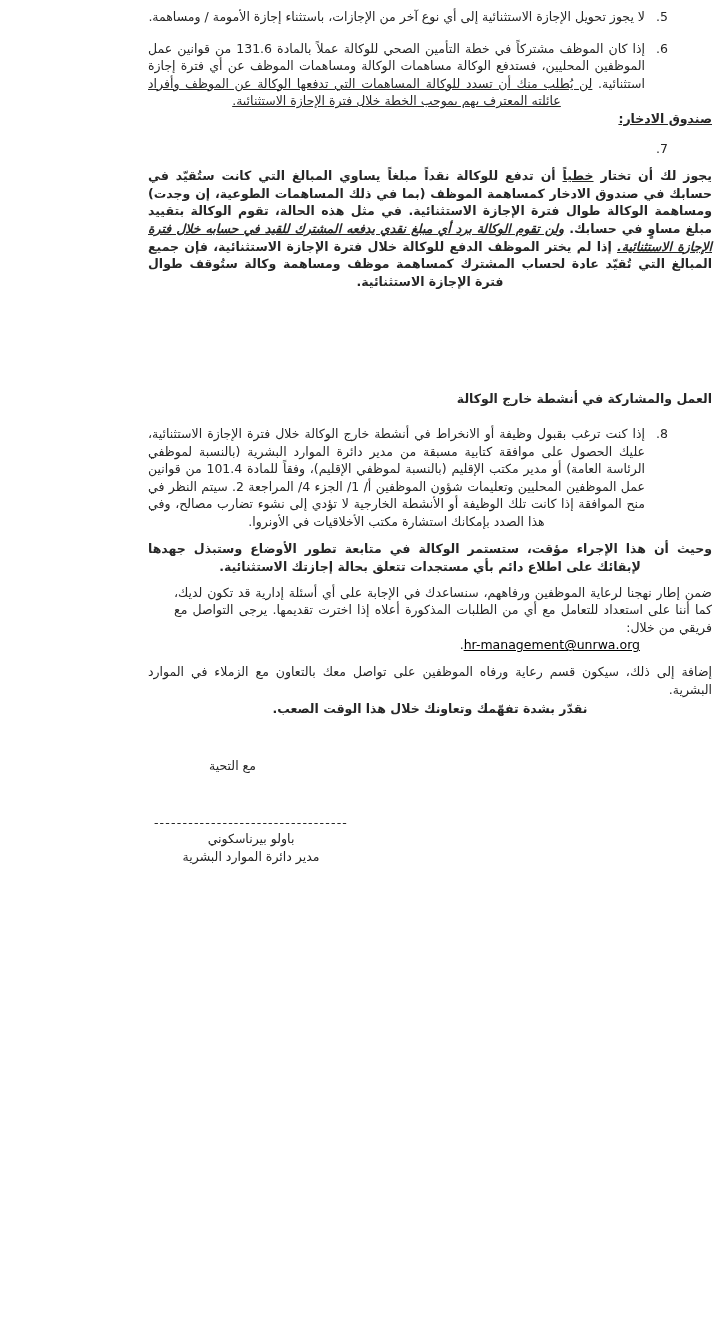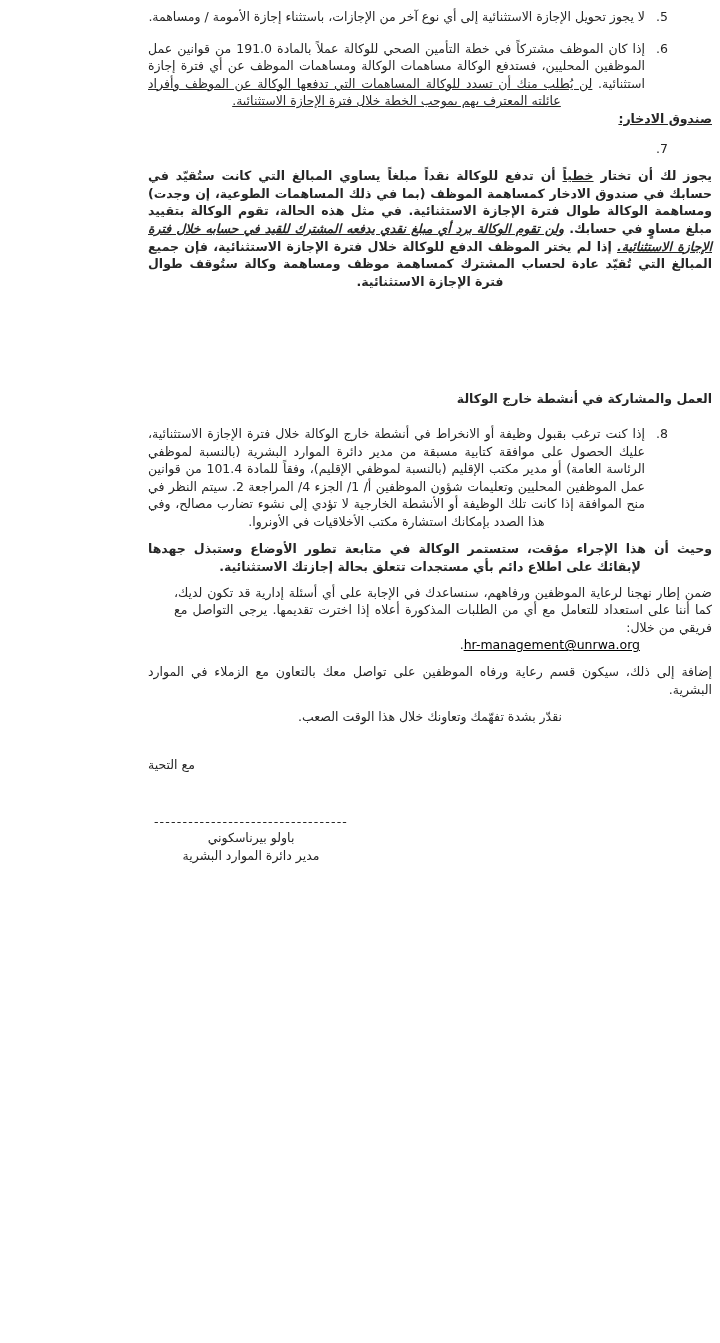--- a/index.html
+++ b/index.html
@@ -60,25 +60,26 @@
     text-align:right;
     padding-right:72px;
   }
   .email-link{
     color:#000000;
     text-decoration:underline;
     cursor:pointer;
   }
   .center-line{
     text-align-last:center;
-    margin-top:10px;
+    margin-top:2px;
+    font-weight:bold;
   }
   .salutation{
-    margin-top:30px;
-    text-align:left;
+    margin-top:39px;
+    text-align:center;
     padding-right:395px;
     white-space:nowrap;
   }
   .signature{
     margin-top:42px;
     width:206px;
     margin-right:auto;
     margin-left:0;
     text-align:center;
     text-align-last:center;
@@ -96,21 +97,21 @@
 <div class="page">
   <div class="content">
 
     <div class="list-item">
       <div class="num">5.</div>
       <div class="itext">لا يجوز تحويل الإجازة الاستثنائية إلى أي نوع آخر من الإجازات، باستثناء إجازة الأمومة / ومساهمة.</div>
     </div>
 
     <div class="list-item mt14">
       <div class="num">6.</div>
-      <div class="itext last-center"><span>إذا كان الموظف مشتركاً في خطة التأمين الصحي للوكالة عملاً بالمادة 191.0 من قوانين عمل الموظفين المحليين، فستدفع الوكالة مساهمات الوكالة ومساهمات الموظف عن أي فترة إجازة استثنائية. </span><span class="u">لن يُطلب منك أن تسدد للوكالة المساهمات التي تدفعها الوكالة عن الموظف وأفراد عائلته المعترف بهم بموجب الخطة خلال فترة الإجازة الاستثنائية.</span></div>
+      <div class="itext last-center"><span>إذا كان الموظف مشتركاً في خطة التأمين الصحي للوكالة عملاً بالمادة 131.6 من قوانين عمل الموظفين المحليين، فستدفع الوكالة مساهمات الوكالة ومساهمات الموظف عن أي فترة إجازة استثنائية. </span><span class="u">لن يُطلب منك أن تسدد للوكالة المساهمات التي تدفعها الوكالة عن الموظف وأفراد عائلته المعترف بهم بموجب الخطة خلال فترة الإجازة الاستثنائية.</span></div>
     </div>
 
     <p class="heading underlined-heading mt20">صندوق الادخار:</p>
 
     <div class="list-item mt12">
       <div class="num">7.</div>
     </div>
 
     <p class="mt10 last-center"><span>يجوز لك أن تختار </span><span class="u">خطياً</span><span> أن تدفع للوكالة نقداً مبلغاً يساوي المبالغ التي كانت ستُقيّد في حسابك في صندوق الادخار كمساهمة الموظف (بما في ذلك المساهمات الطوعية، إن وجدت) ومساهمة الوكالة طوال فترة الإجازة الاستثنائية. في مثل هذه الحالة، تقوم الوكالة بتقييد مبلغ مساوٍ في حسابك. </span><span class="iu">ولن تقوم الوكالة برد أي مبلغ نقدي يدفعه المشترك للقيد في حسابه خلال فترة الإجازة الاستثنائية.</span><span> إذا لم يختر الموظف الدفع للوكالة خلال فترة الإجازة الاستثنائية، فإن جميع المبالغ التي تُقيّد عادة لحساب المشترك كمساهمة موظف ومساهمة وكالة ستُوقف طوال فترة الإجازة الاستثنائية.</span></p>
 

